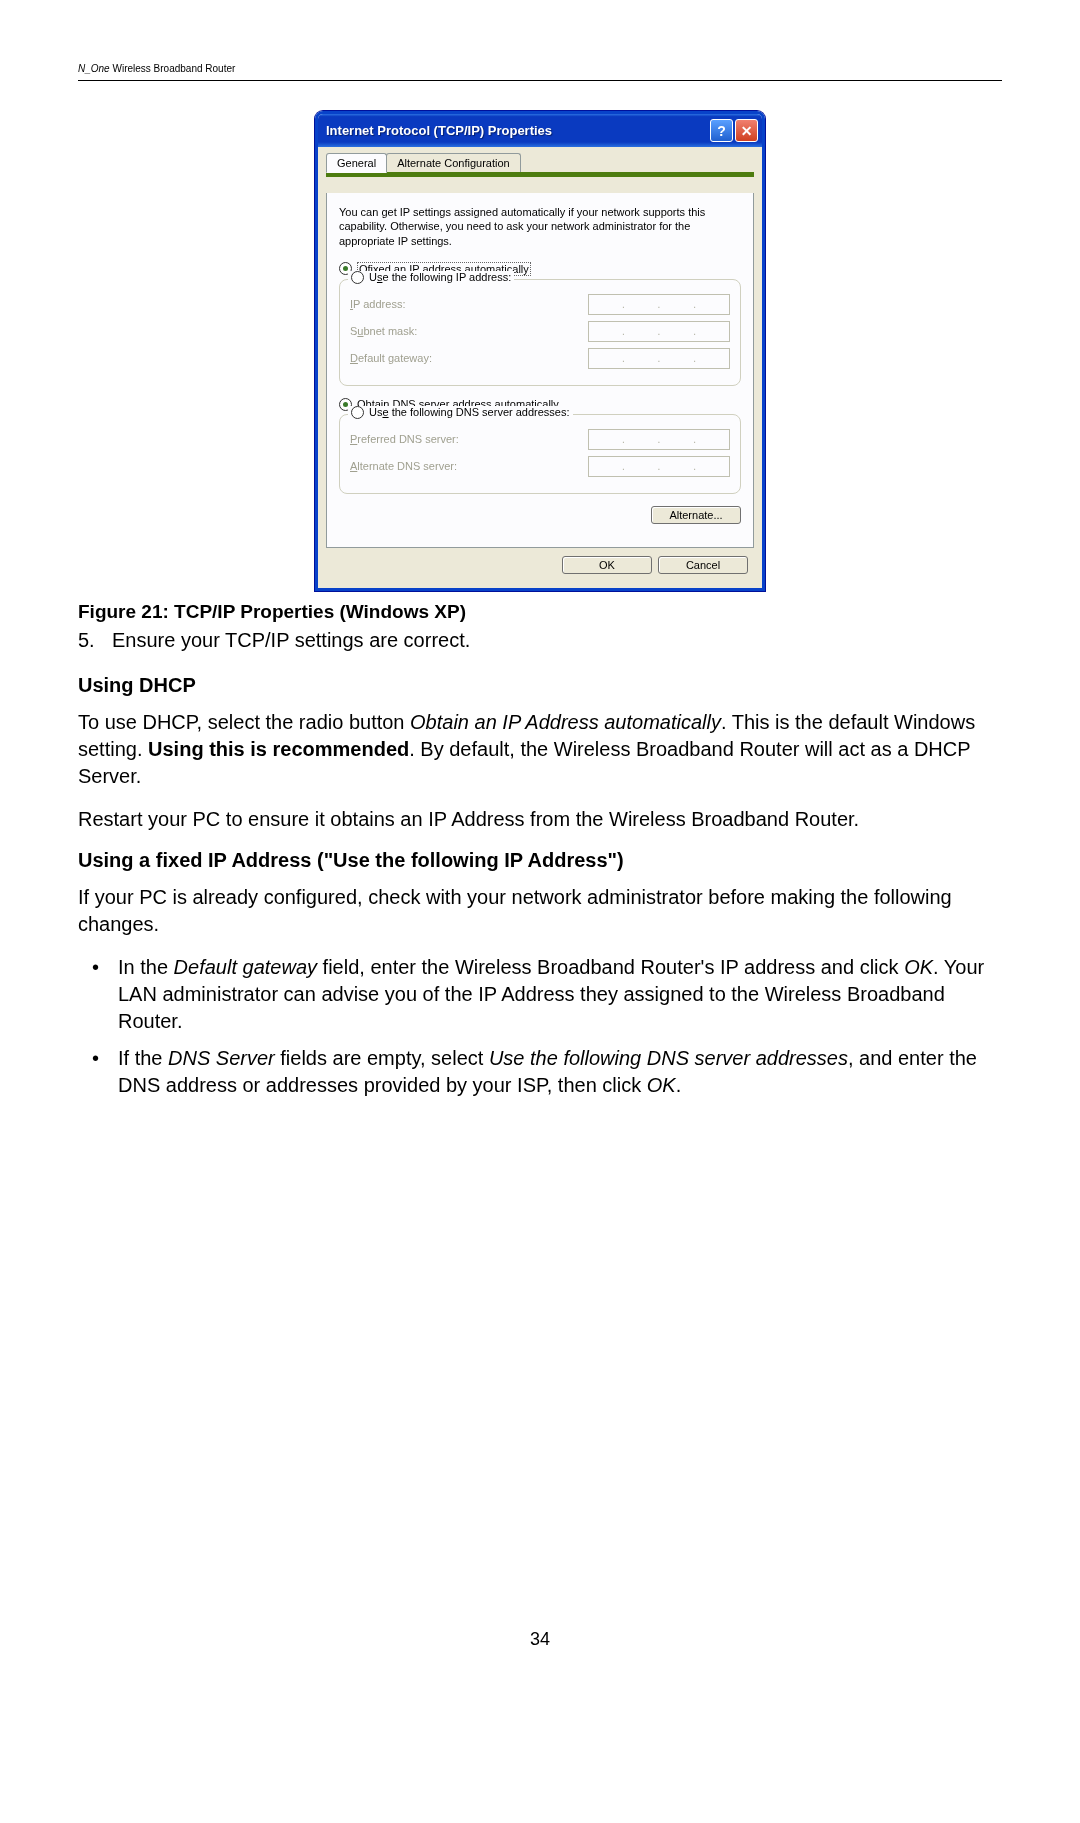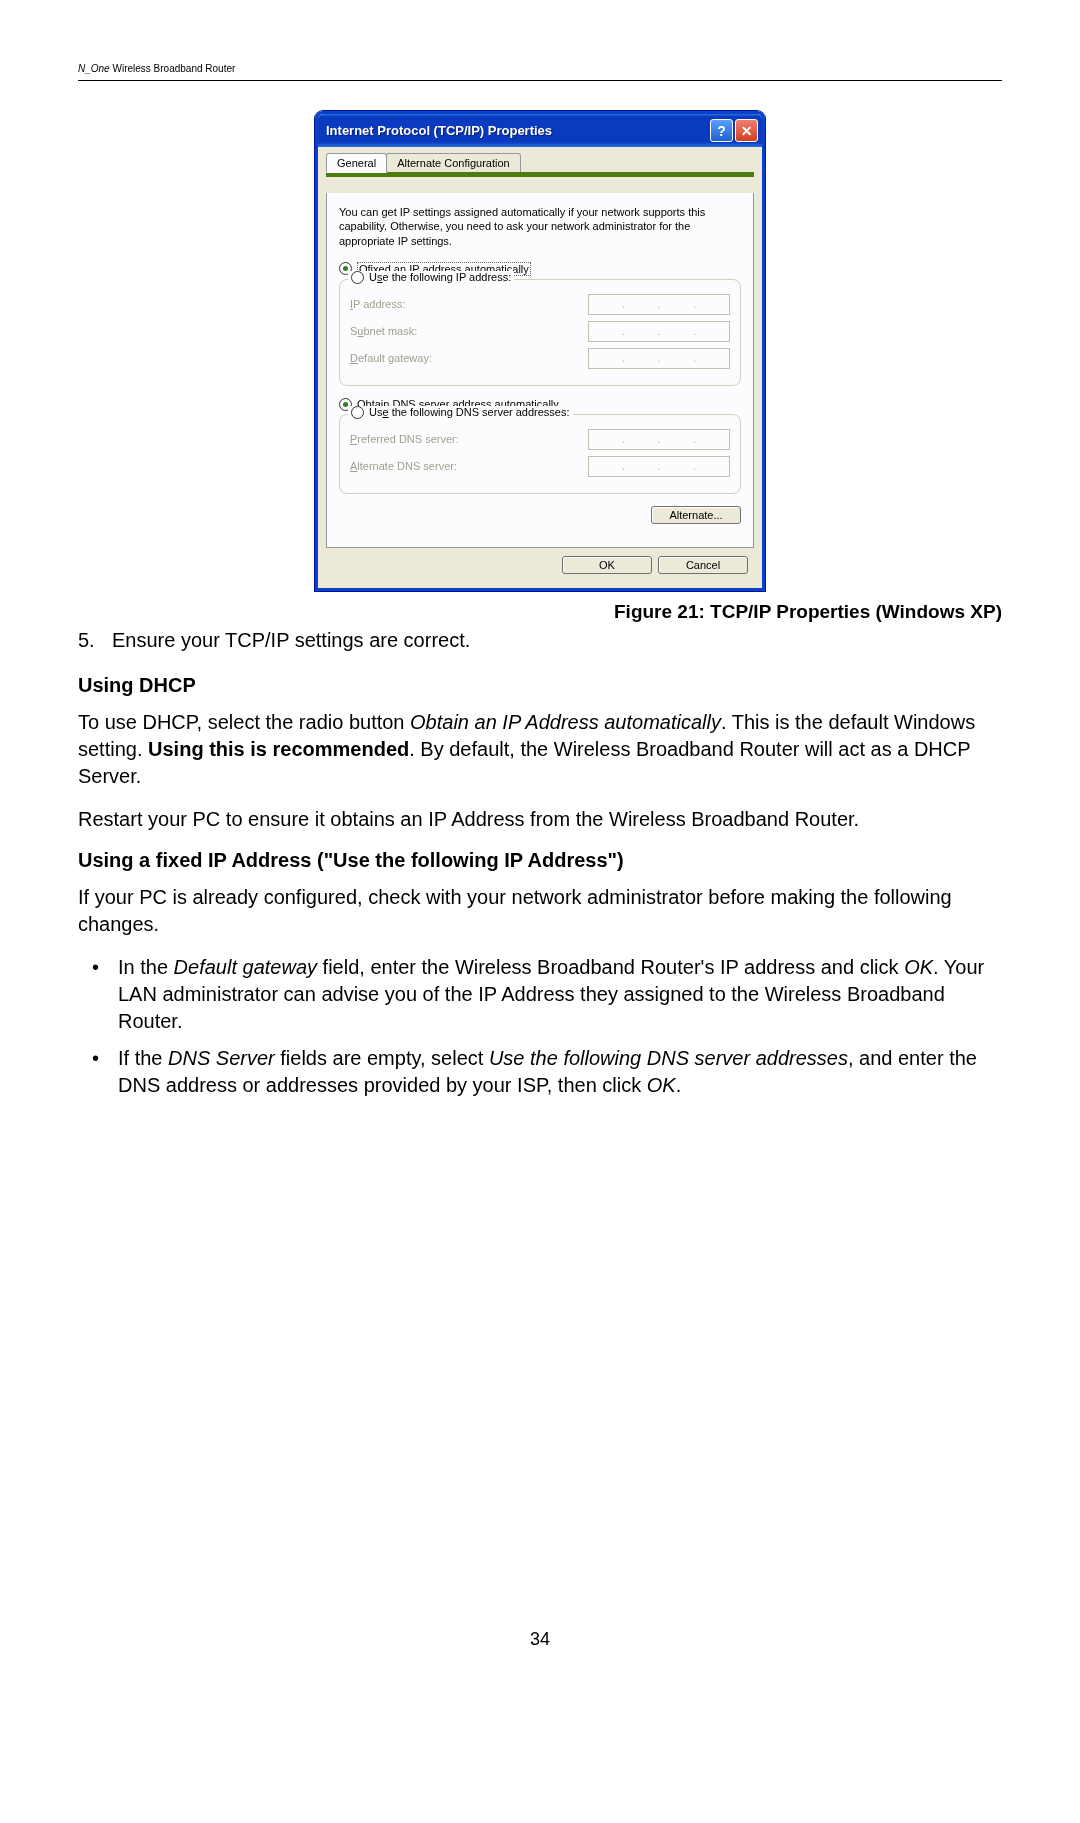--- a/index.html
+++ b/index.html
@@ -194,21 +194,21 @@
     box-shadow: inset 1px 1px 0 #fff;
   }
   .dialog-footer {
     display: flex;
     justify-content: flex-end;
     gap: 6px;
     padding: 8px 6px 4px 0;
     background: #ece9d8;
   }
   .figure-caption {
-    text-align: right;
+    text-align: left;
     font-weight: bold;
     font-size: 19px;
     margin: 10px 0 6px 0;
   }
   .ol-item {
     font-size: 20px;
     margin: 4px 0 22px 0;
     display: flex;
   }
   .ol-num {

